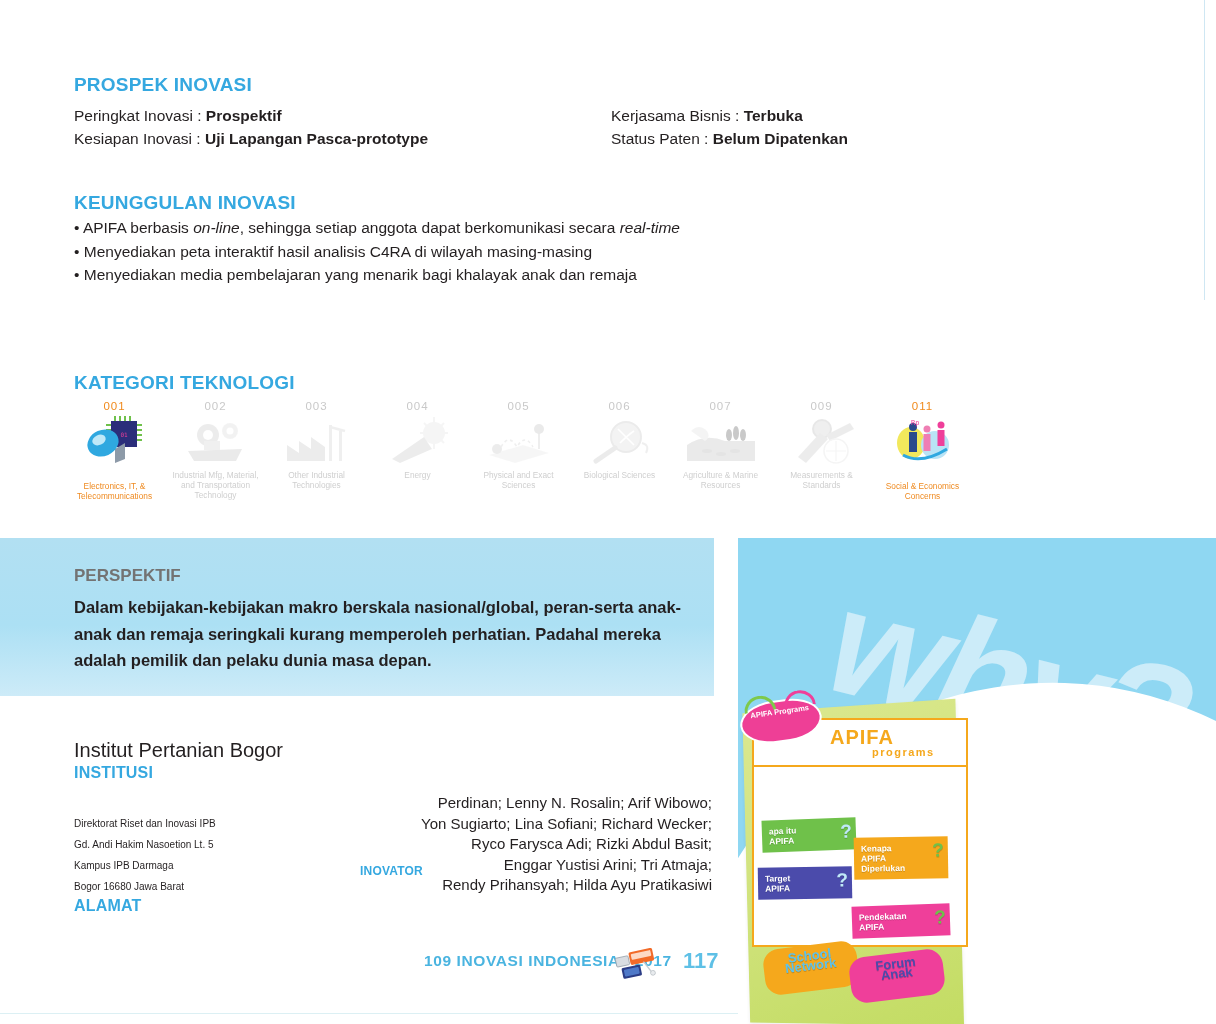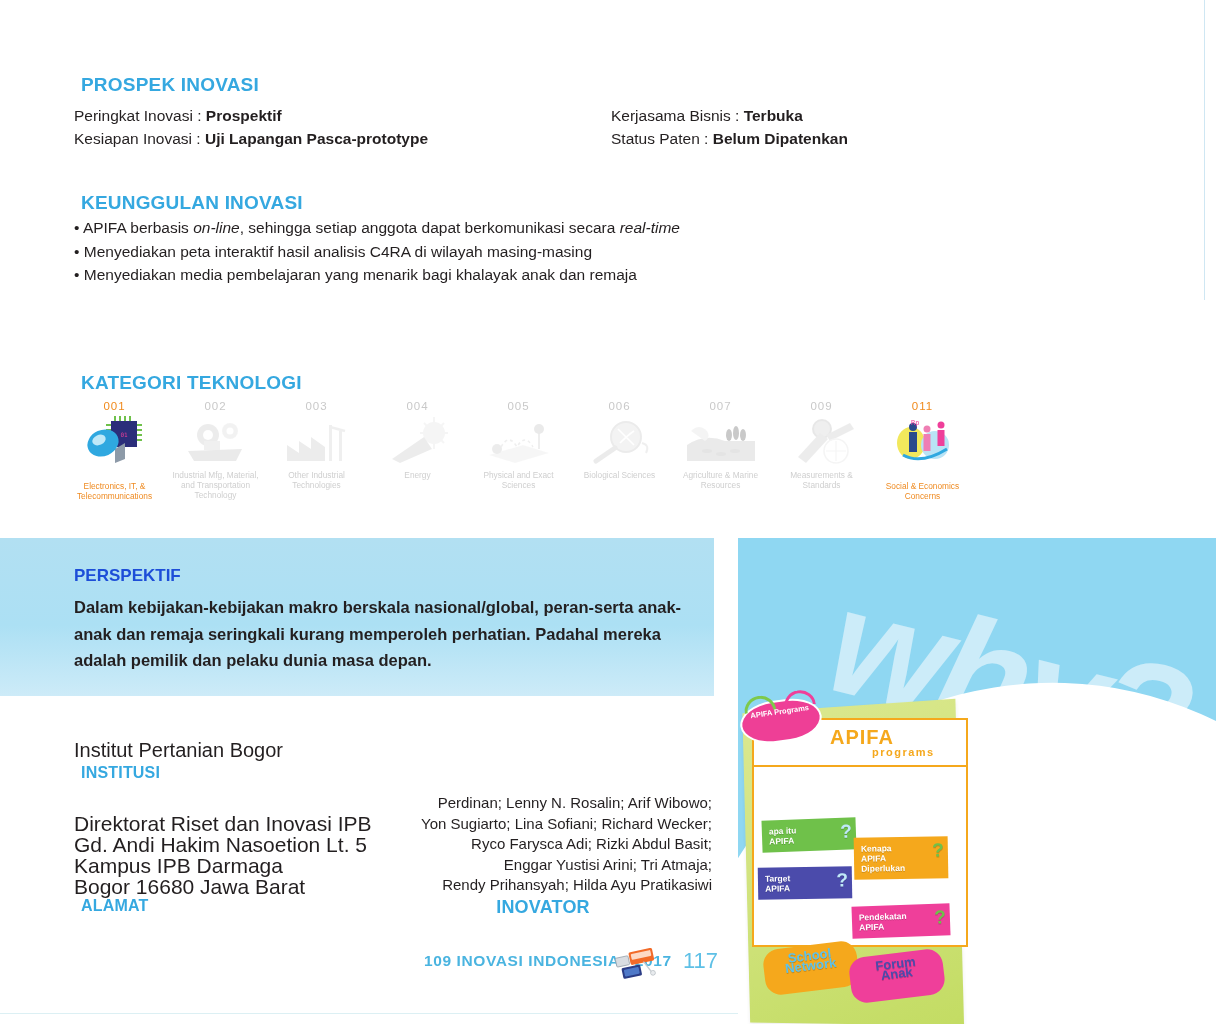--- a/index.html
+++ b/index.html
@@ -13,21 +13,21 @@
            width:900px;height:620px;border-radius:50%;background:#fff;}
   .tr-swoosh{position:absolute;left:724px;top:0;width:492px;height:300px;overflow:hidden;}
   .tr-swoosh i{position:absolute;display:block;border-radius:50%;}
   .tr-swoosh .b1{left:-300px;top:-330px;width:960px;height:660px;
            background:#3eaddb;}
   .tr-swoosh .b2{left:-300px;top:-352px;width:960px;height:660px;background:#ddf0fa;}
   .tr-swoosh .b3{left:-300px;top:-300px;width:960px;height:660px;background:#fff;}
   .tr-edge{position:absolute;left:1204px;top:0;width:1px;height:300px;background:#cfe7f3;}
 
   
-  .sec-head{color:#35a8e0;font-weight:bold;letter-spacing:.2px;margin-left:7px;}
+  .sec-head{color:#35a8e0;font-weight:bold;letter-spacing:.2px;}
 
   .prospek-head{position:absolute;left:74px;top:74px;font-size:19px;}
   .kv{position:absolute;font-size:15.5px;line-height:23px;color:#231f20;}
   .kv b{font-weight:bold;}
   .kv-left{left:74px;top:104px;}
   .kv-right{left:611px;top:104px;}
 
   .keung-head{position:absolute;left:74px;top:192px;font-size:19px;}
   .keung-list{position:absolute;left:74px;top:216px;font-size:15.5px;line-height:23.5px;}
   .keung-list div{white-space:nowrap;}
@@ -41,37 +41,37 @@
   .kat-num{font-size:11.5px;letter-spacing:1px;color:#c9c9c9;line-height:13px;}
   .kat-item.on .kat-num{color:#f08a1c;}
   .kat-ico{height:52px;margin:2px auto 3px;position:relative;width:72px;}
   .kat-lbl{font-size:8.3px;line-height:10px;color:#cfcfcf;}
   .kat-item.on .kat-lbl{color:#ef8b22;margin-top:14px;}
   .dim{filter:grayscale(1);opacity:.28;}
 
   
   .persp-band{position:absolute;left:0;top:538px;width:714px;height:158px;
               background:linear-gradient(180deg,#b2e0f2 0%,#ace0f4 55%,#cdebf8 100%);}
-  .persp-head{position:absolute;left:74px;top:566px;font-size:17px;color:#1d4ed8;font-weight:bold;}
+  .persp-head{position:absolute;left:74px;top:566px;font-size:17px;color:#737373;font-weight:bold;}
   .persp-body{position:absolute;left:74px;top:594px;width:620px;font-size:16.5px;
               line-height:26.5px;font-weight:bold;color:#231f20;}
 
   
   .inst-name{position:absolute;left:74px;top:739px;font-size:20px;}
   .inst-lbl{position:absolute;left:74px;top:764px;font-size:16px;}
-  .alamat{position:absolute;left:74px;top:813px;font-size:21px;line-height:21px;}
+  .alamat{position:absolute;left:74px;top:813px;font-size:10px;line-height:21px;}
   .alamat-lbl{position:absolute;left:74px;top:897px;font-size:16px;}
   .inov{position:absolute;left:360px;top:793px;width:352px;text-align:right;
         font-size:15px;line-height:20.5px;}
-  .inov-lbl{position:absolute;left:360px;top:897px;width:352px;text-align:center;font-size:18px;}
+  .inov-lbl{position:absolute;left:360px;top:864px;width:352px;text-align:left;font-size:12px;}
 
   
   .foot{position:absolute;left:424px;top:952px;font-size:15.5px;font-weight:bold;
         color:#4ab4e0;letter-spacing:.6px;}
-  .foot-pg{position:absolute;left:683px;top:948px;font-size:22px;font-weight:normal;color:#5ec0e6;}
+  .foot-pg{position:absolute;left:683px;top:948px;font-size:22px;font-weight:bold;color:#5ec0e6;}
   .foot-ico{position:absolute;left:615px;top:948px;width:44px;height:34px;}
   .foot-rule{position:absolute;left:0;top:1013px;width:760px;height:1px;background:#dcf0f4;}
 
   
   .rp{position:absolute;left:738px;top:538px;width:478px;height:486px;overflow:hidden;}
   .rp-blue{position:absolute;left:0;top:0;width:478px;height:400px;background:#8fd7f2;}
   .rp-cut{position:absolute;left:-60px;top:146px;width:720px;height:560px;
           background:#fff;border-radius:50% 50% 0 0 / 62% 62% 0 0;transform:rotate(-9deg);}
   .why{position:absolute;left:114px;top:26px;font-size:150px;line-height:150px;
        font-weight:bold;font-style:italic;color:#ccecf9;transform:rotate(14deg);

